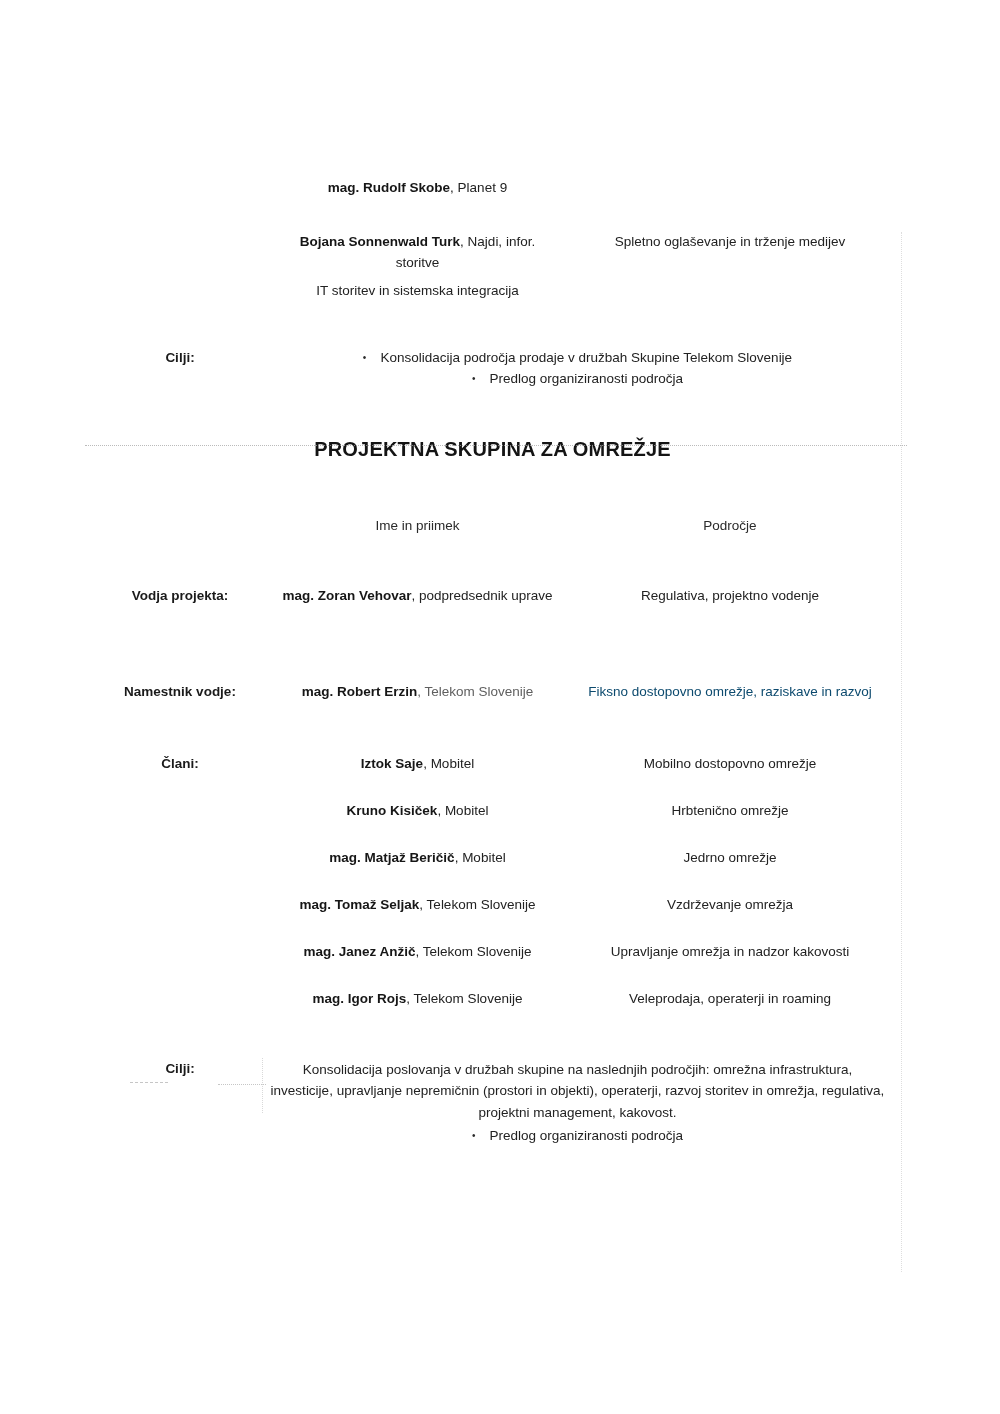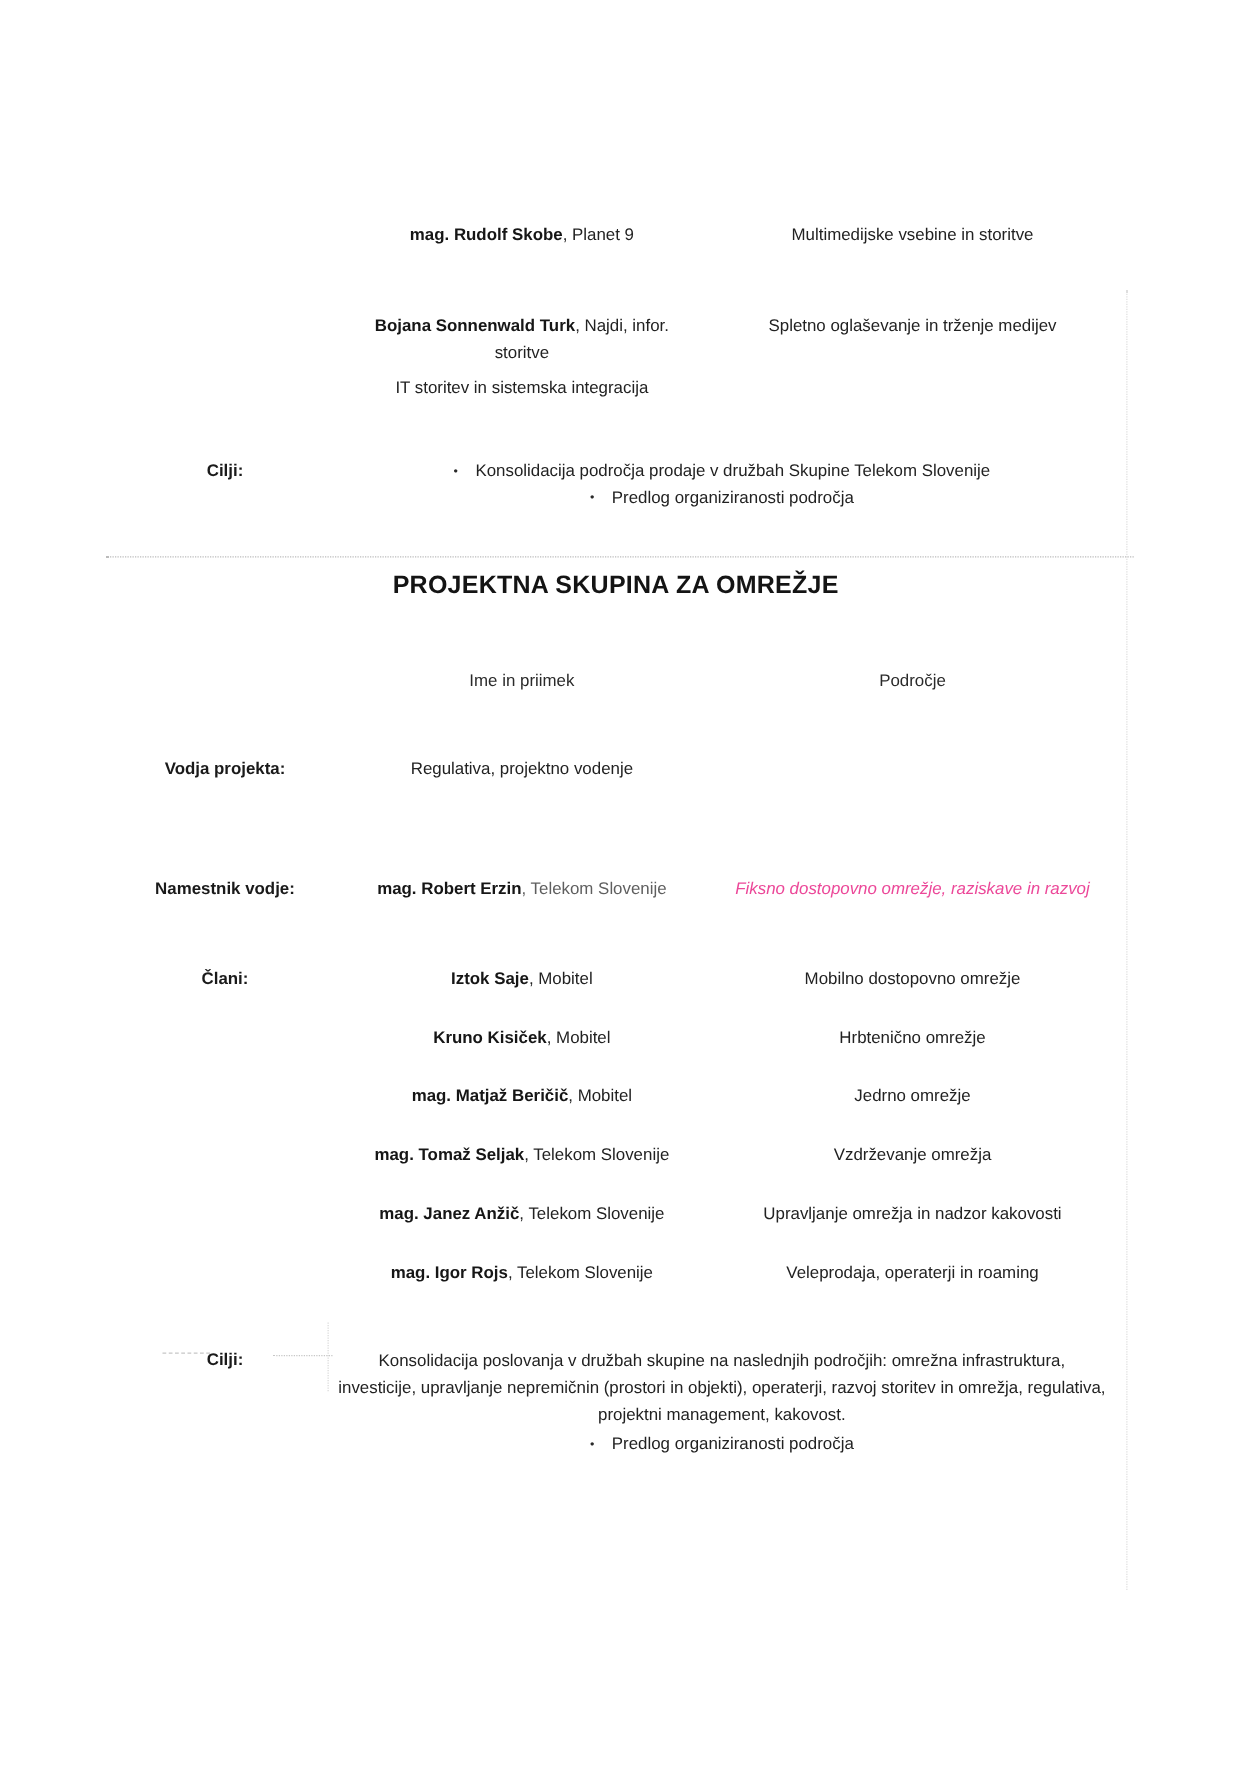--- a/index.html
+++ b/index.html
@@ -26,21 +26,21 @@
   .c1 { text-align: center; font-weight: bold; color: #1a1a1a; }
   .c2 { text-align: center; }
   .c3 { text-align: center; }
   .nm b { font-weight: bold; color: #161616; }
   .narrow { max-width: 275px; margin: 0 auto; }
   .maxw300 { max-width: 300px; margin: 0 auto; }
   .para { max-width: 615px; margin: 0 auto; text-align: center; line-height: 1.6; }
 
   
   .p-row1 { margin-top: 178px; }
-  .p-row2 { margin-top: 52px; }
+  .p-row2 { margin-top: 33px; }
   .p-row3 { margin-top: 7px; }
   .p-row3 .c2 { padding-top: 18px; }
 
   
   .goals1 { margin-top: 46px; }
   .goal-span { grid-column: 2 / 4; text-align: center; }
   .goal-line { display: block; }
   .bullet {
     display: inline-block;
     font-size: 10px;
@@ -61,21 +61,21 @@
   }
 
   
   .hdr-row { margin-top: 51px; }
   .hdr-row .c2, .hdr-row .c3 { font-weight: normal; color: #2a2a2a; }
   .leader-row { margin-top: 50px; }
   .deputy-row { margin-top: 75px; }
   .member-row-first { margin-top: 51px; }
   .member-row { margin-top: 26px; }
   .faded { color: #5f5f5f; }
-  .deputy-row .c3 { color: #ec4899; font-style: italic; }
+  .deputy-row .c3 { color: #0c4a6e; }
 
   .goals2 { margin-top: 49px; }
   .goals2 .goal-line { margin-top: 2px; }
 
   
   .sep-dotted {
     position: absolute;
     left: 85px;
     top: 445px;
     width: 822px;
@@ -119,21 +119,20 @@
 <body>
 
 <div class="page">
   <div class="content">
 
     <div class="row p-row1">
       <div class="c1"></div>
       <div class="c2 nm">
         <b>mag. Rudolf Skobe</b><span>, Planet 9</span>
       </div>
-      <div class="c3">Multimedijske vsebine in storitve</div>
     </div>
 
     <div class="row p-row2">
       <div class="c1"></div>
       <div class="c2">
         <div class="nm narrow">
           <b>Bojana Sonnenwald Turk</b><span>, Najdi, infor. storitve</span>
         </div>
       </div>
       <div class="c3">Spletno oglaševanje in trženje medijev</div>
@@ -159,20 +158,25 @@
     <div class="section-title">PROJEKTNA SKUPINA ZA OMREŽJE</div>
 
     <div class="row hdr-row">
       <div class="c1"></div>
       <div class="c2">Ime in priimek</div>
       <div class="c3">Področje</div>
     </div>
 
     <div class="row leader-row">
       <div class="c1">Vodja projekta:</div>
+      <div class="c2">
+        <div class="nm narrow">
+          <b>mag. Zoran Vehovar</b><span>, podpredsednik uprave</span>
+        </div>
+      </div>
       <div class="c3">Regulativa, projektno vodenje</div>
     </div>
 
     <div class="row deputy-row">
       <div class="c1">Namestnik vodje:</div>
       <div class="c2 nm">
         <b>mag. Robert Erzin</b><span class="faded">, Telekom Slovenije</span>
       </div>
       <div class="c3">
         <div class="maxw300">Fiksno dostopovno omrežje, raziskave in razvoj</div>

